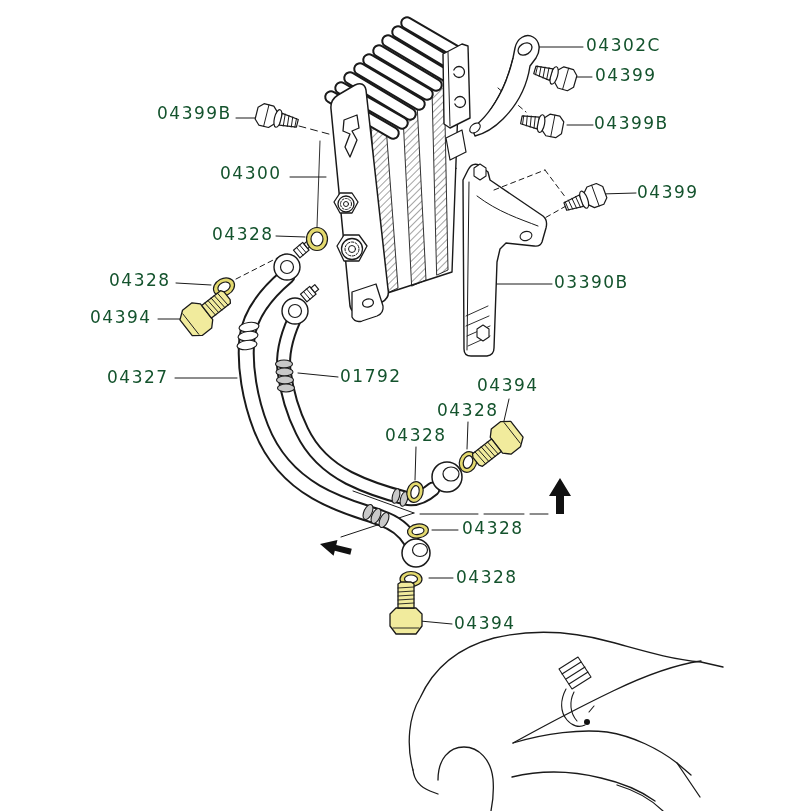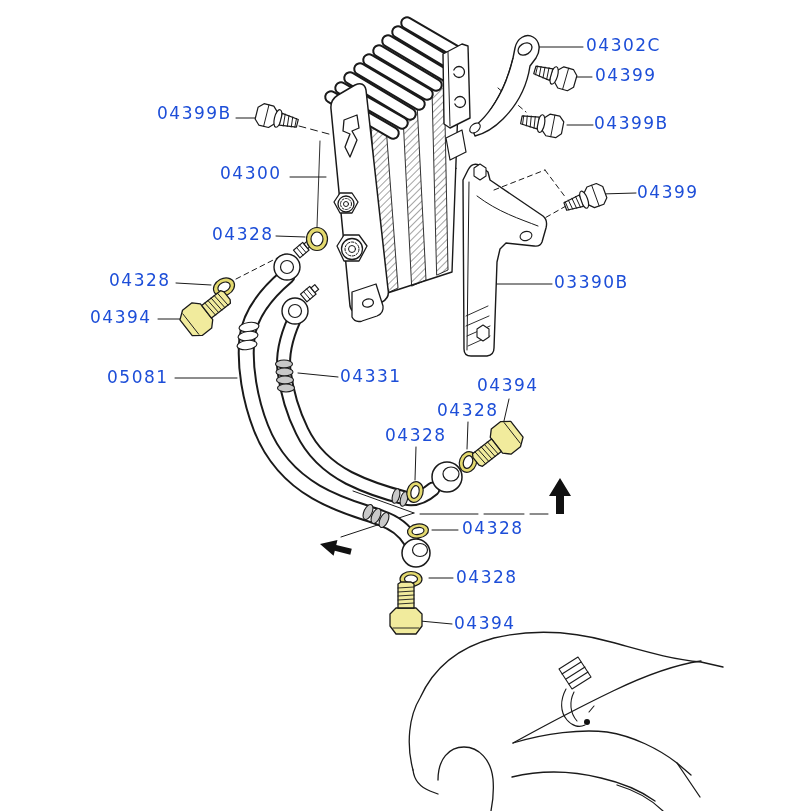--- a/index.html
+++ b/index.html
@@ -2,21 +2,21 @@
 <html><head>
 <meta charset="utf-8">
 <style>
   html,body{margin:0;padding:0;background:#fff;}
   .stage{
     position:relative;width:812px;height:811px;background:#ffffff;
     overflow:hidden;font-family:"DejaVu Sans","Liberation Sans",sans-serif;
   }
   .stage svg{position:absolute;left:0;top:0;}
   .part-label{
-    position:absolute;font-size:17px;letter-spacing:1.5px;color:#1d4ed8;
+    position:absolute;font-size:17px;letter-spacing:1.5px;color:#14532d;
     white-space:nowrap;line-height:17px;
   }
 </style>
 </head>
 <body>
 
 <div class="stage">
 
 <svg width="812" height="811" viewBox="0 0 812 811" fill="none" stroke="#1a1a1a" stroke-width="1.3" stroke-linejoin="round" stroke-linecap="round">
 
@@ -337,21 +337,21 @@
   <div class="part-label" style="left:157px;top:105px">04399B</div>
   <div class="part-label" style="left:586px;top:37px">04302C</div>
   <div class="part-label" style="left:595px;top:67px">04399</div>
   <div class="part-label" style="left:594px;top:115px">04399B</div>
   <div class="part-label" style="left:220px;top:165px">04300</div>
   <div class="part-label" style="left:637px;top:184px">04399</div>
   <div class="part-label" style="left:212px;top:226px">04328</div>
   <div class="part-label" style="left:109px;top:272px">04328</div>
   <div class="part-label" style="left:90px;top:309px">04394</div>
   <div class="part-label" style="left:554px;top:274px">03390B</div>
-  <div class="part-label" style="left:107px;top:369px">05081</div>
-  <div class="part-label" style="left:340px;top:368px">04331</div>
+  <div class="part-label" style="left:107px;top:369px">04327</div>
+  <div class="part-label" style="left:340px;top:368px">01792</div>
   <div class="part-label" style="left:477px;top:377px">04394</div>
   <div class="part-label" style="left:437px;top:402px">04328</div>
   <div class="part-label" style="left:385px;top:427px">04328</div>
   <div class="part-label" style="left:462px;top:520px">04328</div>
   <div class="part-label" style="left:456px;top:569px">04328</div>
   <div class="part-label" style="left:454px;top:615px">04394</div>
 </div>
 
 </body></html>

